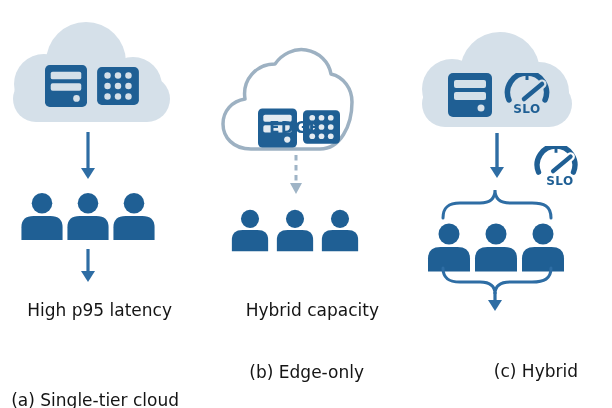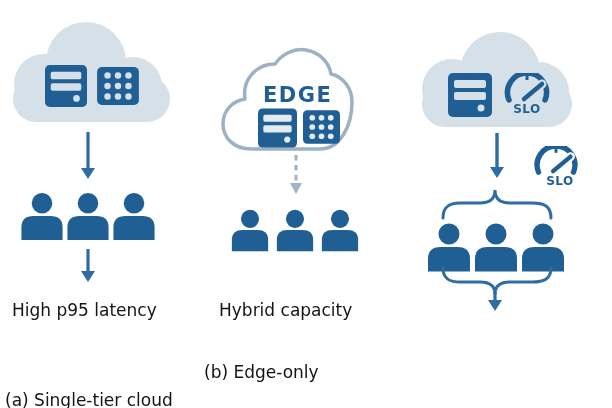--- a/index.html
+++ b/index.html
@@ -6,34 +6,34 @@
   .stage{
     position:relative;
     width:612px;height:408px;
     background:#ffffff;
     font-family:"DejaVu Sans","Liberation Sans",sans-serif;
     overflow:hidden;
   }
   .stage svg.diagram{position:absolute;left:0;top:0;}
   .txt{
     position:absolute;
-    text-align:left;
+    text-align:right;
     color:#141414;
     font-size:17px;
     line-height:1.25;
     white-space:nowrap;
   }
   .bluetag{
     position:absolute;
     text-align:center;
     color:#1f5f94;
     font-weight:bold;
     white-space:nowrap;
   }
-  .edge-tag{font-size:21px;letter-spacing:1.5px;}
+  .edge-tag{font-size:15px;letter-spacing:1.5px;margin-top:36px;}
   .slo-tag{font-size:12px;letter-spacing:0.5px;}
 </style>
 </head>
 <body>
 
 <div class="stage">
 
   <svg class="diagram" width="612" height="408" viewBox="0 0 612 408" style="--blue:#1f5f94;">
     <defs>
       <symbol id="person" viewBox="0 0 44 48">
@@ -150,14 +150,15 @@
 
   <div class="txt" style="left:12px;top:300px;width:160px;">High p95 latency</div>
 
   <div class="txt" style="left:219px;top:300px;width:160px;">Hybrid capacity</div>
 
 
   <div class="txt" style="left:5px;top:362px;width:174px;margin-top:28px;">(a) Single-tier cloud</div>
 
   <div class="txt" style="left:204px;top:362px;width:160px;">(b) Edge-only</div>
 
+  <div class="txt" style="left:418px;top:361px;width:160px;">(c) Hybrid</div>
 
 </div>
 
 </body></html>

